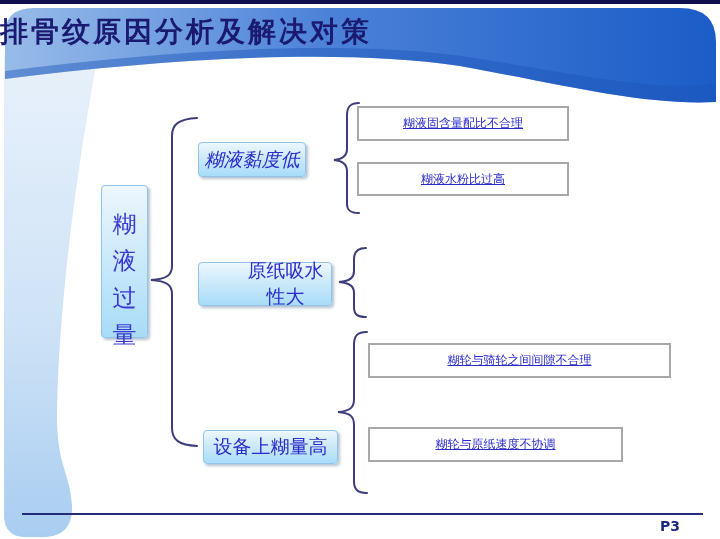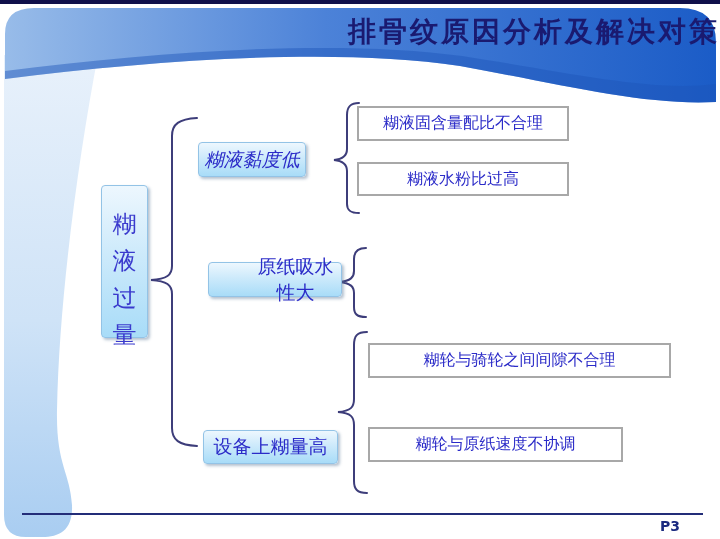--- a/index.html
+++ b/index.html
@@ -3,42 +3,42 @@
 <meta charset="utf-8">
 <style>
   html,body{margin:0;padding:0;background:#ffffff;}
   .slide{
     position:relative;width:720px;height:539px;background:#ffffff;
     overflow:hidden;font-family:"DejaVu Sans","Liberation Sans",sans-serif;
   }
   .topbar{position:absolute;left:0;top:0;width:720px;height:4px;background:#10104a;}
   .bg-svg{position:absolute;left:0;top:0;width:720px;height:539px;pointer-events:none;}
   .title{
-    position:absolute;left:0;top:13px;width:720px;text-align:right;
+    position:absolute;left:0;top:13px;width:720px;text-align:left;
     font-family:"DejaVu Serif","Liberation Serif",serif;
     font-size:28px;font-weight:bold;color:#1a1a70;letter-spacing:3px;z-index:3;
   }
   .node{
     position:absolute;box-sizing:border-box;z-index:2;
     display:flex;align-items:center;justify-content:center;text-align:center;
     color:#2b2bc8;
   }
   .blue-node{
     background:linear-gradient(180deg,#edf7fe 0%,#cdeafb 45%,#a8dcf8 100%);
     border:1px solid #93c3e6;border-radius:4px;
     box-shadow:2px 2px 3px rgba(90,120,150,0.45);
     font-size:19px;
   }
   .root-node{
     font-size:24px;line-height:37px;padding-top:20px;
     display:block;word-break:break-all;text-align:center;
     color:#3a3acd;
   }
   .leaf-node{
-    background:#ffffff;border:2px solid #a8a8a8;font-size:16px;
+    background:#ffffff;border:2px solid #a8a8a8;font-size:12px;text-decoration:underline;
   }
   .footer-line{position:absolute;left:22px;top:513px;width:681px;height:2px;background:#232d78;z-index:2;}
   .page-num{position:absolute;left:660px;top:518px;width:44px;
     font-size:14px;font-weight:bold;color:#1b2a80;z-index:3;}
 </style>
 </head>
 <body>
 
 <div class="slide">
 
@@ -70,21 +70,21 @@
     </g>
   </svg>
 
   <div class="topbar"></div>
 
   <div class="title">排骨纹原因分析及解决对策</div>
 
   <div class="node blue-node root-node" style="left:101px;top:185px;width:47px;height:153px;">糊液过量</div>
 
   <div class="node blue-node" style="left:198px;top:142px;width:108px;height:35px;font-style:italic;">糊液黏度低</div>
-  <div class="node blue-node" style="left:208px;top:262px;width:134px;height:35px;padding-left:41px;">原纸吸水性大</div>
+  <div class="node blue-node" style="left:198px;top:262px;width:134px;height:44px;padding-left:41px;">原纸吸水性大</div>
   <div class="node blue-node" style="left:203px;top:389px;width:135px;height:34px;margin-top:41px;">设备上糊量高</div>
 
   <div class="node leaf-node" style="left:357px;top:106px;width:212px;height:35px;">糊液固含量配比不合理</div>
   <div class="node leaf-node" style="left:357px;top:162px;width:212px;height:34px;">糊液水粉比过高</div>
 
 
   <div class="node leaf-node" style="left:368px;top:343px;width:303px;height:35px;">糊轮与骑轮之间间隙不合理</div>
   <div class="node leaf-node" style="left:368px;top:427px;width:255px;height:35px;">糊轮与原纸速度不协调</div>
 
   <div class="footer-line"></div>

